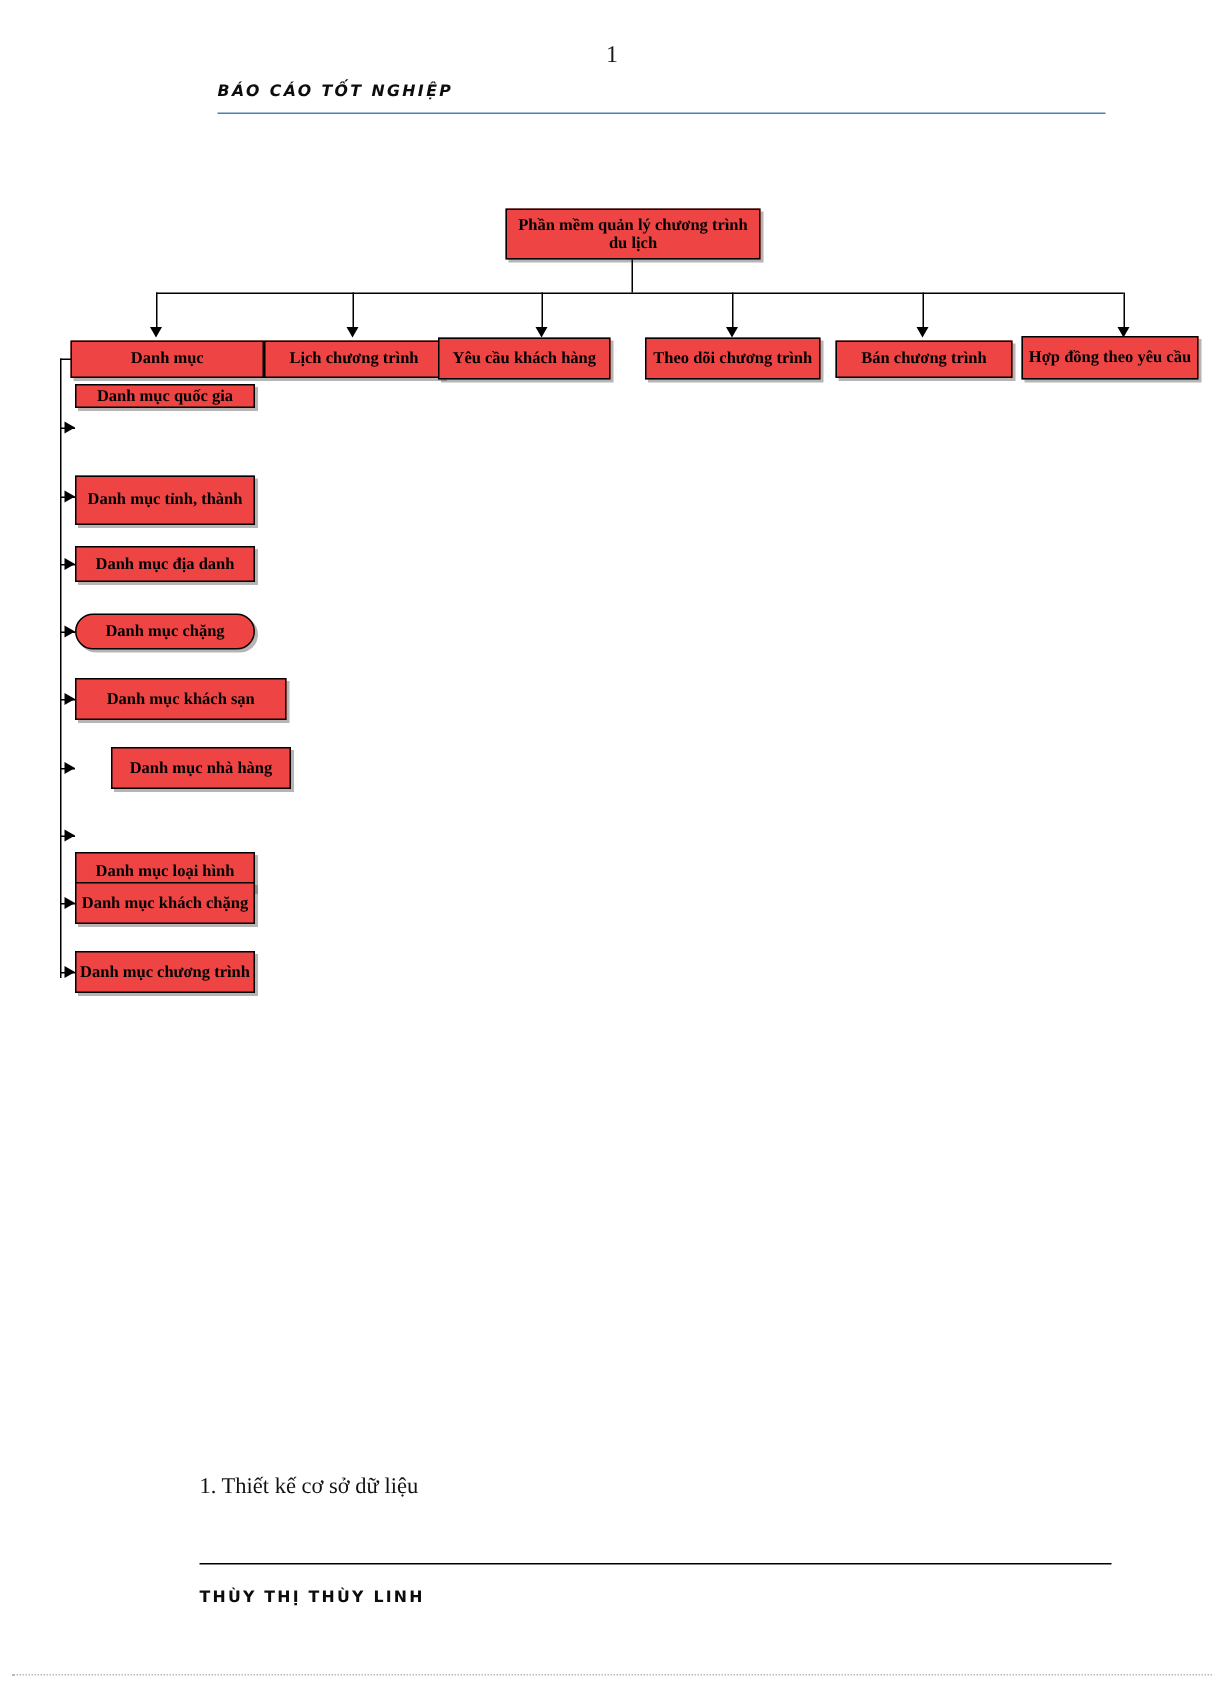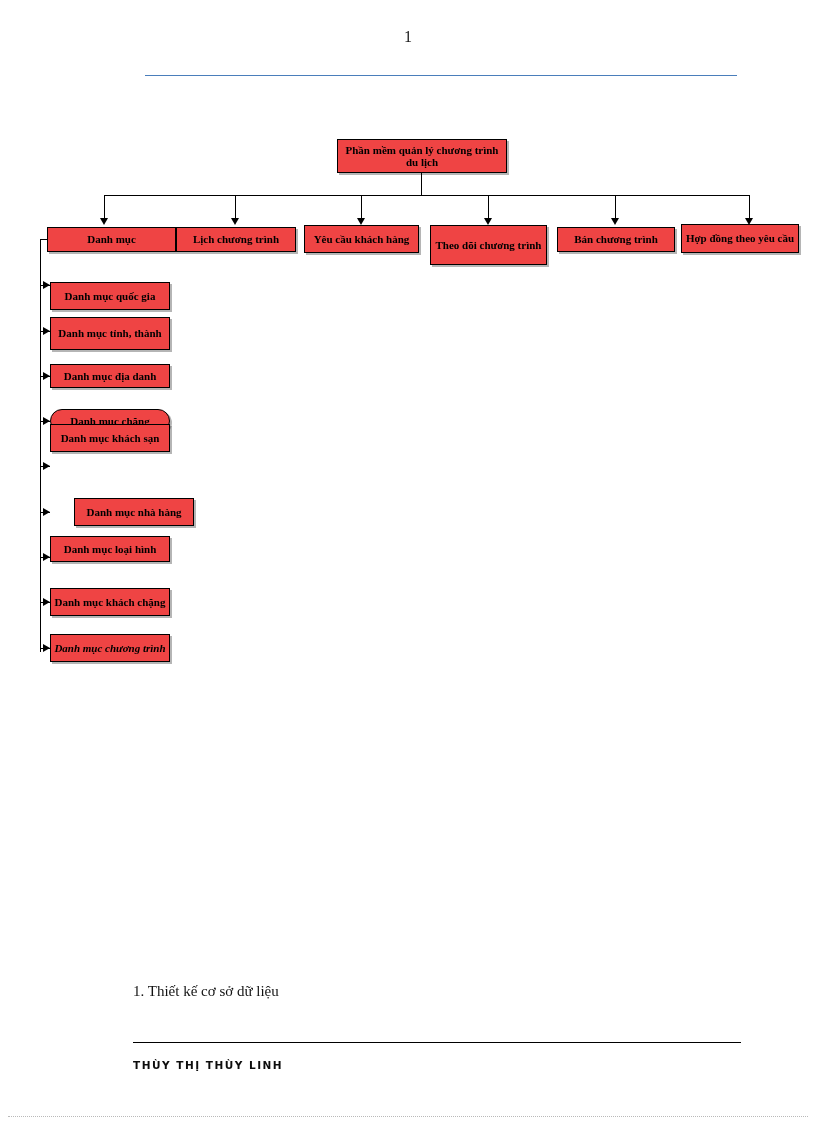--- a/index.html
+++ b/index.html
@@ -154,20 +154,23 @@
     border-top: 1px dotted #b9b9b9;
   }
 </style>
 </head>
 <body>
 
 <div class="page">
 
   <div class="page-number">1</div>
 
+  <div class="doc-header">
+    <div class="doc-header-text">BÁO CÁO TỐT NGHIỆP</div>
+  </div>
   <div class="header-rule"></div>
 
   <div class="diagram">
 
     <div class="node" style="left:337px; top:139px; width:170px; height:34px; font-size:11px;">
       <span>Phần mềm quản lý chương trình du lịch</span>
     </div>
 
     <div class="line-v" style="left:421px; top:173px; height:22px;"></div>
 
@@ -192,25 +195,25 @@
     <div class="arrow-down" style="left:745px; top:218px;"></div>
 
     <div class="node" style="left:47px; top:227px; width:129px; height:25px;">
       <span>Danh mục</span>
     </div>
 
     <div class="node" style="left:176px; top:227px; width:120px; height:25px;">
       <span>Lịch chương trình</span>
     </div>
 
-    <div class="node" style="left:304px; top:225px; width:115px; height:28px;">
+    <div class="node" style="left:292px; top:225px; width:115px; height:28px;">
       <span>Yêu cầu khách hàng</span>
     </div>
 
-    <div class="node" style="left:430px; top:225px; width:117px; height:40px;text-align:center;">
+    <div class="node" style="left:430px; top:225px; width:117px; height:28px;text-align:center;">
       <span>Theo dõi chương trình</span>
     </div>
 
     <div class="node" style="left:557px; top:227px; width:118px; height:25px;">
       <span>Bán chương trình</span>
     </div>
 
     <div class="node" style="left:681px; top:224px; width:118px; height:29px;text-align:center;">
       <span>Hợp đồng theo yêu cầu</span>
     </div>
@@ -238,53 +241,53 @@
 
     <div class="line-h" style="left:40px; top:557px; width:10px;"></div>
     <div class="arrow-right" style="left:43px; top:553px;"></div>
 
     <div class="line-h" style="left:40px; top:602px; width:10px;"></div>
     <div class="arrow-right" style="left:43px; top:598px;"></div>
 
     <div class="line-h" style="left:40px; top:648px; width:10px;"></div>
     <div class="arrow-right" style="left:43px; top:644px;"></div>
 
-    <div class="node" style="left:50px; top:282px; width:120px; height:28px;">
+    <div class="node" style="left:50px; top:256px; width:120px; height:16px;">
       <span>Danh mục quốc gia</span>
     </div>
 
     <div class="node" style="left:50px; top:317px; width:120px; height:33px;">
       <span>Danh mục tỉnh, thành</span>
     </div>
 
     <div class="node" style="left:50px; top:364px; width:120px; height:24px;">
       <span>Danh mục địa danh</span>
     </div>
 
     <div class="node" style="left:50px; top:409px; width:120px; height:24px;border-radius:12px;">
       <span>Danh mục chặng</span>
     </div>
 
-    <div class="node" style="left:50px; top:424px; width:120px; height:28px;justify-content:flex-end;">
+    <div class="node" style="left:50px; top:452px; width:141px; height:28px;justify-content:flex-end;">
       <span>Danh mục khách sạn</span>
     </div>
 
     <div class="node" style="left:50px; top:498px; width:120px; height:28px;margin-left:24px;">
       <span>Danh mục nhà hàng</span>
     </div>
 
-    <div class="node" style="left:50px; top:536px; width:120px; height:26px;">
+    <div class="node" style="left:50px; top:568px; width:120px; height:26px;">
       <span>Danh mục loại hình</span>
     </div>
 
     <div class="node" style="left:50px; top:588px; width:120px; height:28px;">
       <span>Danh mục khách chặng</span>
     </div>
 
-    <div class="node" style="left:50px; top:634px; width:120px; height:28px;font-style:italic;">
+    <div class="node" style="left:50px; top:634px; width:120px; height:28px;">
       <span>Danh mục chương trình</span>
     </div>
 
   </div>
 
   <div class="section-caption">1. Thiết kế cơ sở dữ liệu</div>
 
   <div class="footer-rule"></div>
   <div class="footer-text">THÙY THỊ THÙY LINH</div>
   <div class="page-bottom-rule"></div>

